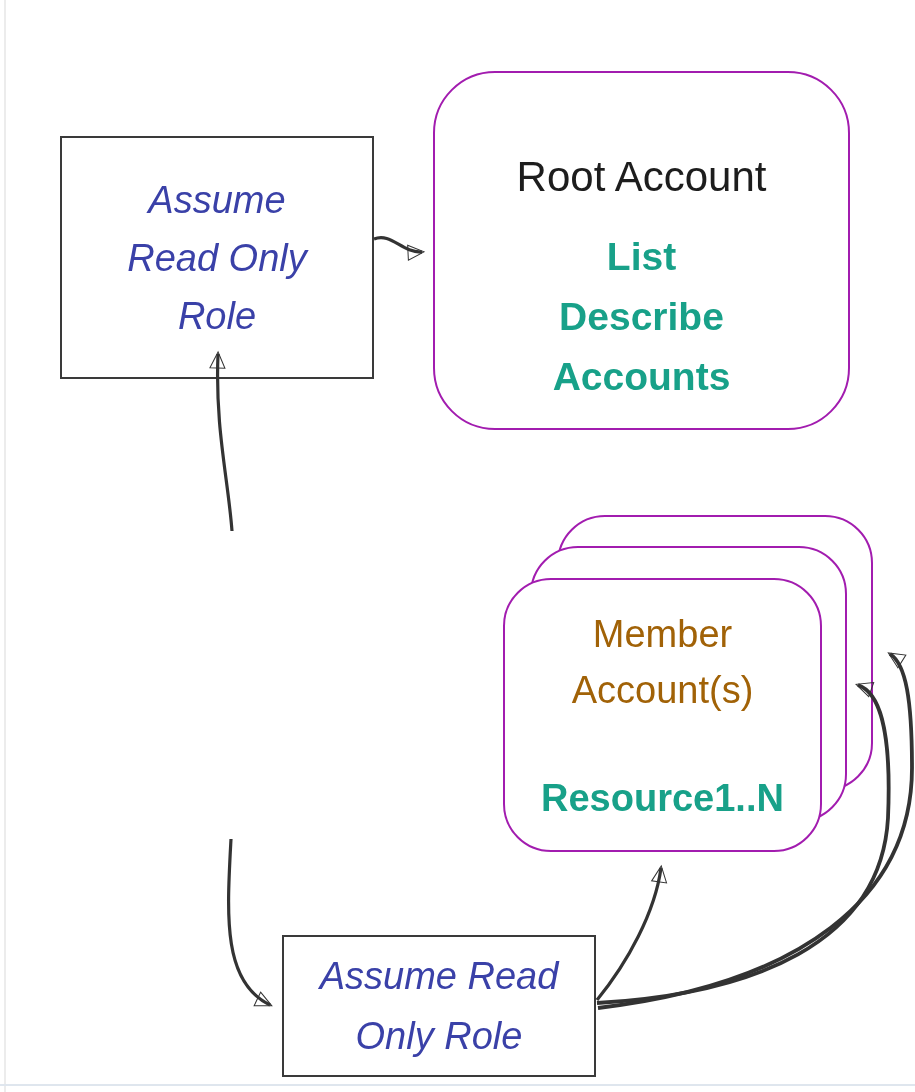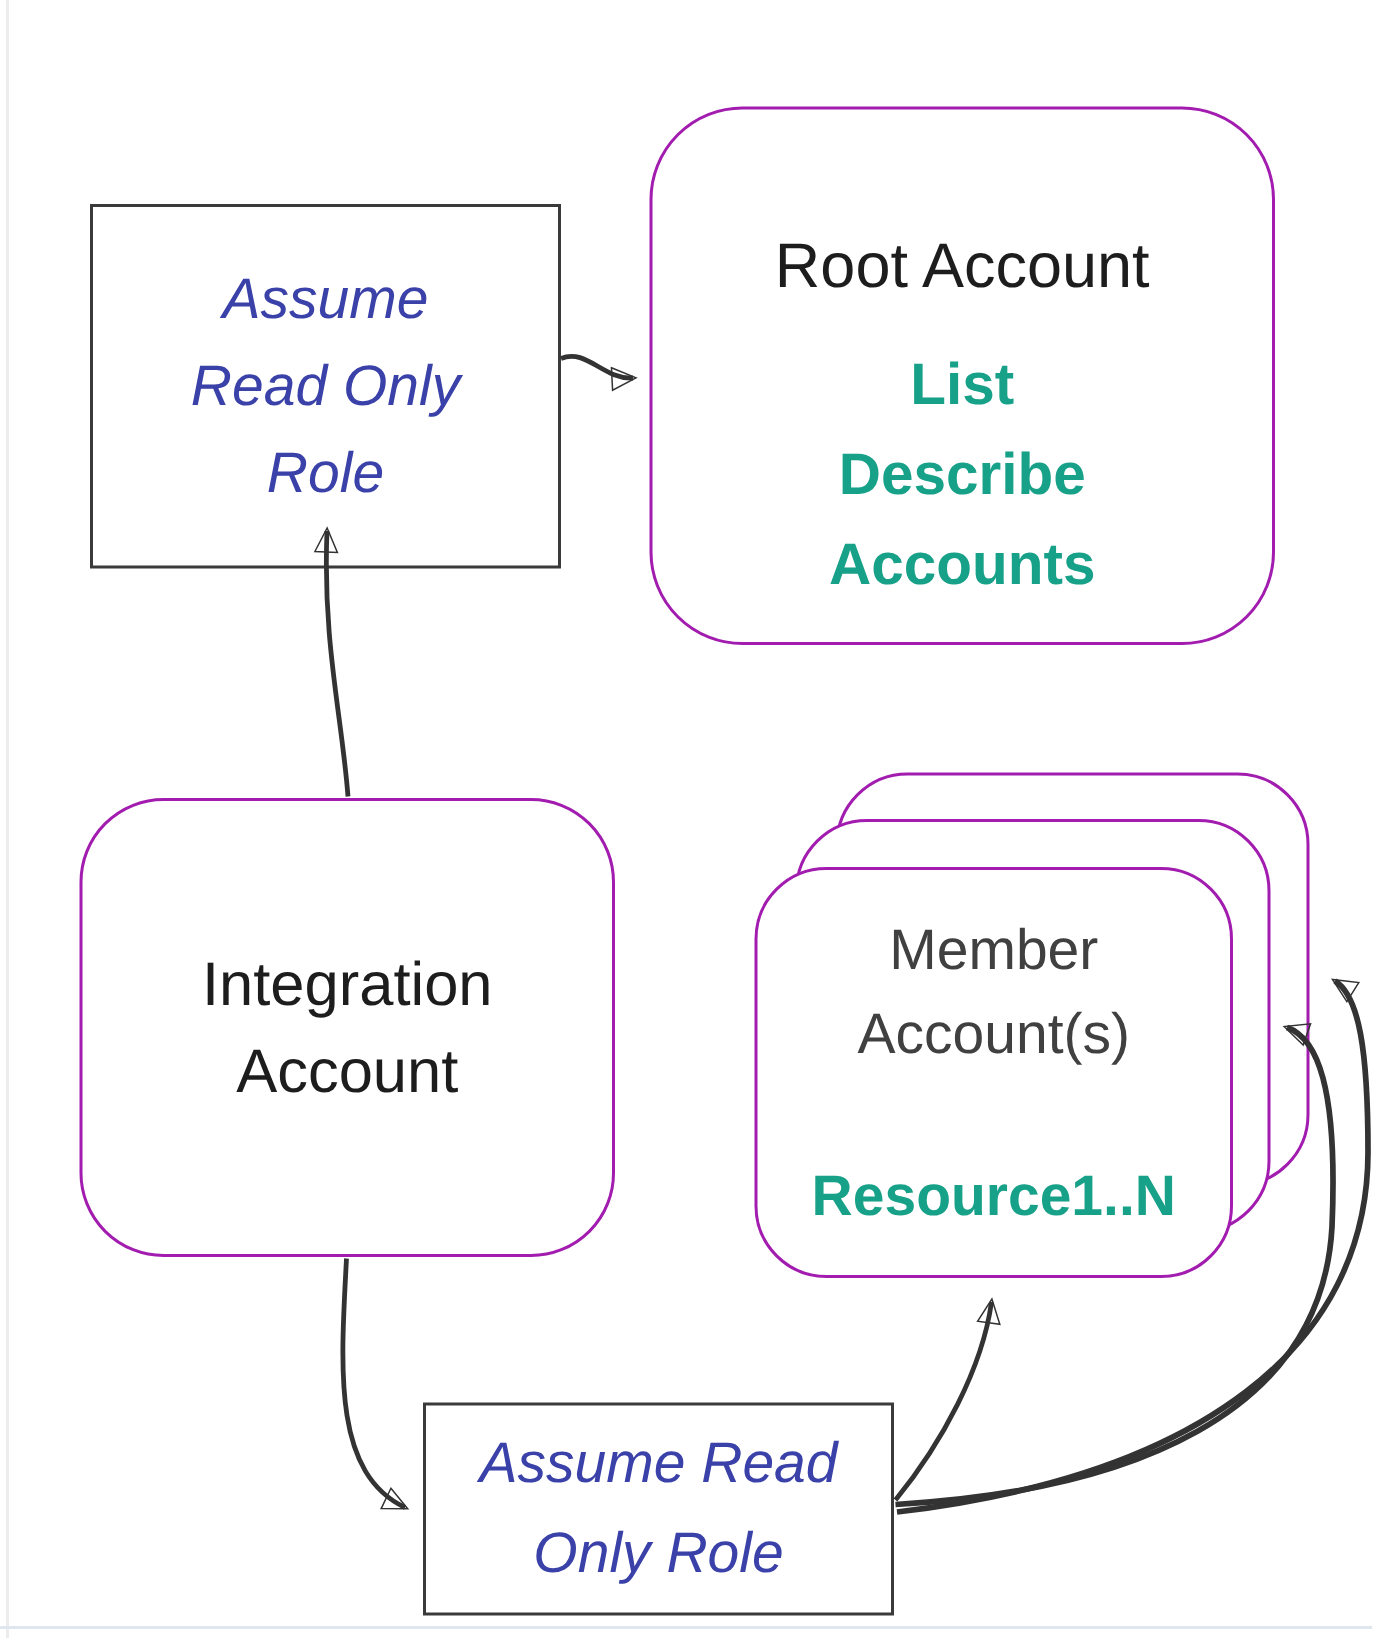--- a/index.html
+++ b/index.html
@@ -56,21 +56,21 @@
     font-size: 41px; line-height: 58px; text-align: center;
     white-space: pre-line; color: #1d1d1d;
   }
 
   #member-back   { left: 557px; top: 515px; width: 316px; height: 276px; border-radius: 48px; }
   #member-middle { left: 530px; top: 546px; width: 317px; height: 276px; border-radius: 48px; }
   #member-front  { left: 503px; top: 578px; width: 319px; height: 274px; border-radius: 48px; }
   #member-front .node-title {
     position: absolute; top: 26px; left: 0; width: 100%;
     text-align: center; font-size: 38px; line-height: 56px;
-    white-space: pre-line; color: #404040;
+    white-space: pre-line; color: #a16207;
   }
   #member-front .res-text {
     position: absolute; top: 197px; left: 0; width: 100%;
     text-align: center; font-weight: bold; font-size: 38px; color: #18A189;
   }
 
   svg.arrows {
     position: absolute; left: 0; top: 0; width: 915px; height: 1092px;
     pointer-events: none;
   }
@@ -100,24 +100,20 @@
 Describe
 Accounts</div>
   </div>
 
   <div class="node rect-node" id="assume-top">
     <div class="role-text">Assume
 Read Only
 Role</div>
   </div>
 
-  <div class="node round-node" id="integration">
-    <div class="node-title">Integration
-Account</div>
-  </div>
 
   <div class="node rect-node" id="assume-bottom">
     <div class="role-text">Assume Read
 Only Role</div>
   </div>
 
   <svg class="arrows" viewBox="0 0 915 1092">
     <defs>
       <marker id="ah" viewBox="0 0 20 20" refX="16" refY="10" markerWidth="20" markerHeight="20" markerUnits="userSpaceOnUse" orient="auto">
         <path d="M2,2.5 L18,10 L2,17.5 Z" fill="#333333" stroke="none"></path>

